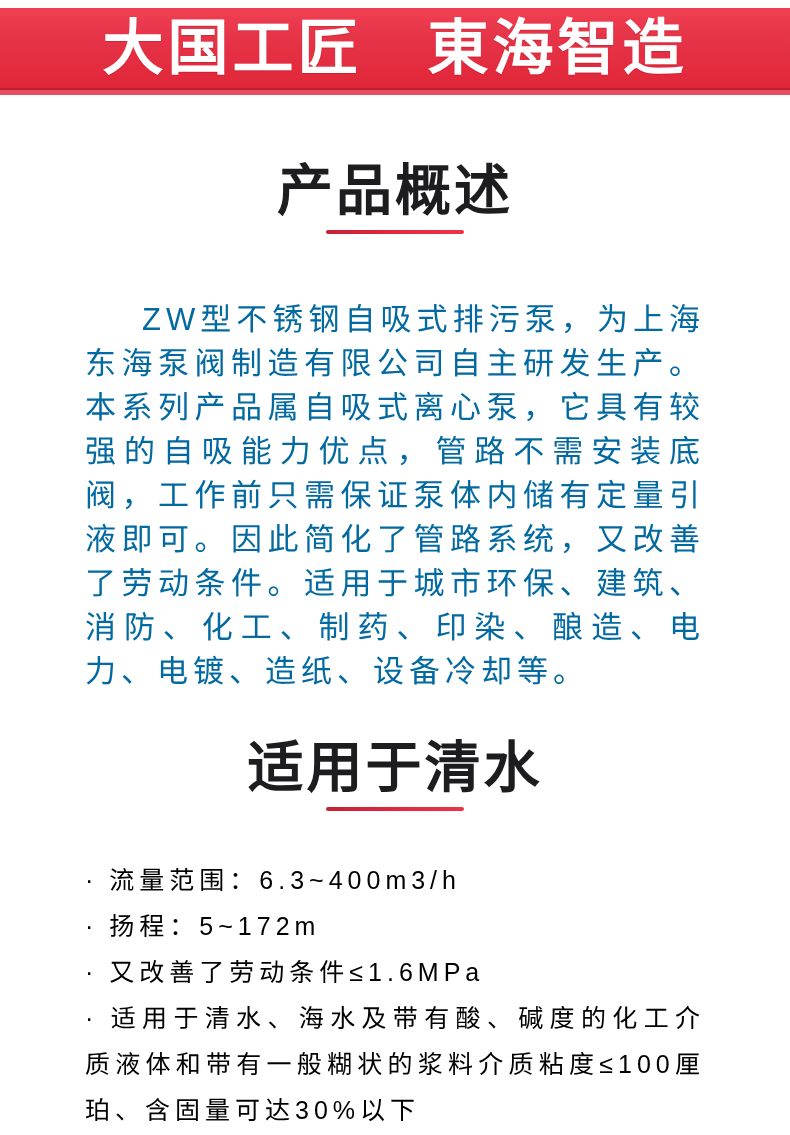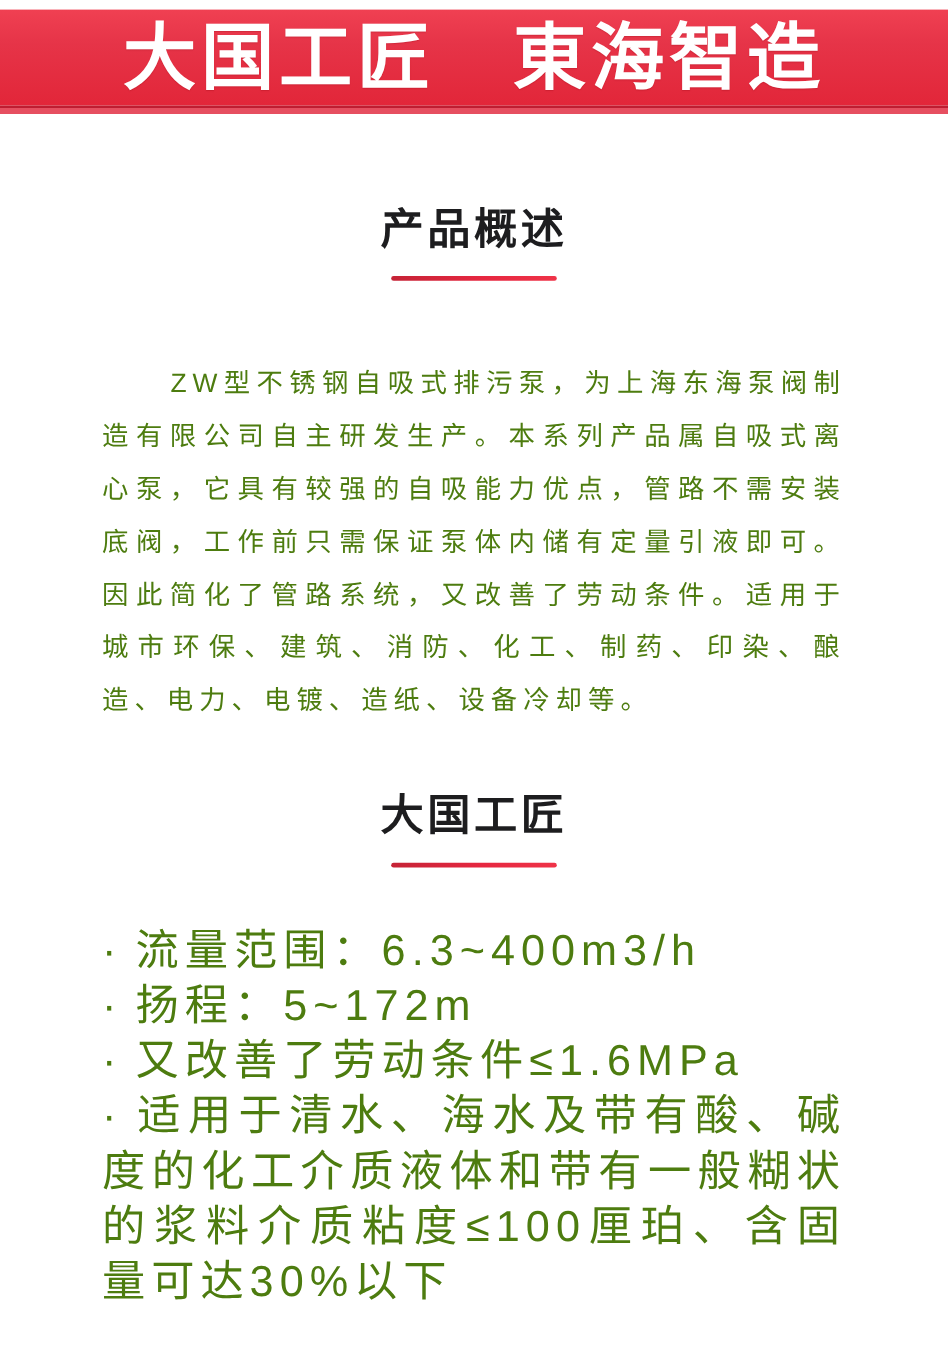--- a/index.html
+++ b/index.html
@@ -34,60 +34,60 @@
     text-shadow: 0 1px 1px rgba(140,0,15,0.25);
   }
   .banner-edge-dark  { height: 2px; background: #bf1d31; }
   .banner-edge-light { height: 5px; background: #e64f60; }
 
   
   .section-title {
     margin: 0;
     padding: 0;
     text-align: center;
-    font-size: 36px;
+    font-size: 56px;
     line-height: 48px;
     font-weight: 700;
     letter-spacing: 3px;
     color: #1d1d1f;
   }
   .title-overview  { margin-top: 72px; }
   .title-conditions{ margin-top: 50px; }
   .rule {
     width: 138px;
     height: 4px;
     margin: 15px auto 0 auto;
     background: linear-gradient(90deg, #c52336 0%, #e62740 55%, #ef3348 100%);
     border-radius: 2px;
   }
 
   
   .body-para {
     margin: 64px 85px 0 85px;
-    font-size: 22px;
+    font-size: 31px;
     line-height: 44px;
     letter-spacing: 5px;
     text-align: justify;
     text-indent: 57px;
-    color: #4d7c0f;
+    color: #0369a1;
     font-weight: 400;
   }
 
   
   .cond-list {
     margin: 46px 85px 0 85px;
   }
   .cond-item {
     margin: 0;
     padding: 0;
-    font-size: 36px;
+    font-size: 25px;
     line-height: 46px;
     letter-spacing: 5px;
     text-align: justify;
-    color: #4d7c0f;
+    color: #000000;
   }
   .cond-item .dot {
     display: inline-block;
     margin-right: 16px;
     letter-spacing: 0;
   }
 </style>
 </head>
 <body>
 
@@ -99,21 +99,21 @@
   <div class="banner-edge-dark"></div>
   <div class="banner-edge-light"></div>
 
   <section>
     <h1 class="section-title title-overview">产品概述</h1>
     <div class="rule"></div>
     <p class="body-para">ZW型不锈钢自吸式排污泵，为上海东海泵阀制造有限公司自主研发生产。本系列产品属自吸式离心泵，它具有较强的自吸能力优点，管路不需安装底阀，工作前只需保证泵体内储有定量引液即可。因此简化了管路系统，又改善了劳动条件。适用于城市环保、建筑、消防、化工、制药、印染、酿造、电力、电镀、造纸、设备冷却等。</p>
   </section>
 
   <section>
-    <h1 class="section-title title-conditions">大国工匠</h1>
+    <h1 class="section-title title-conditions">适用于清水</h1>
     <div class="rule"></div>
 
     <div class="cond-list">
       <p class="cond-item">
         <span class="dot">·</span><span>流量范围：6.3~400m3/h</span>
       </p>
       <p class="cond-item">
         <span class="dot">·</span><span>扬程：5~172m</span>
       </p>
       <p class="cond-item">

